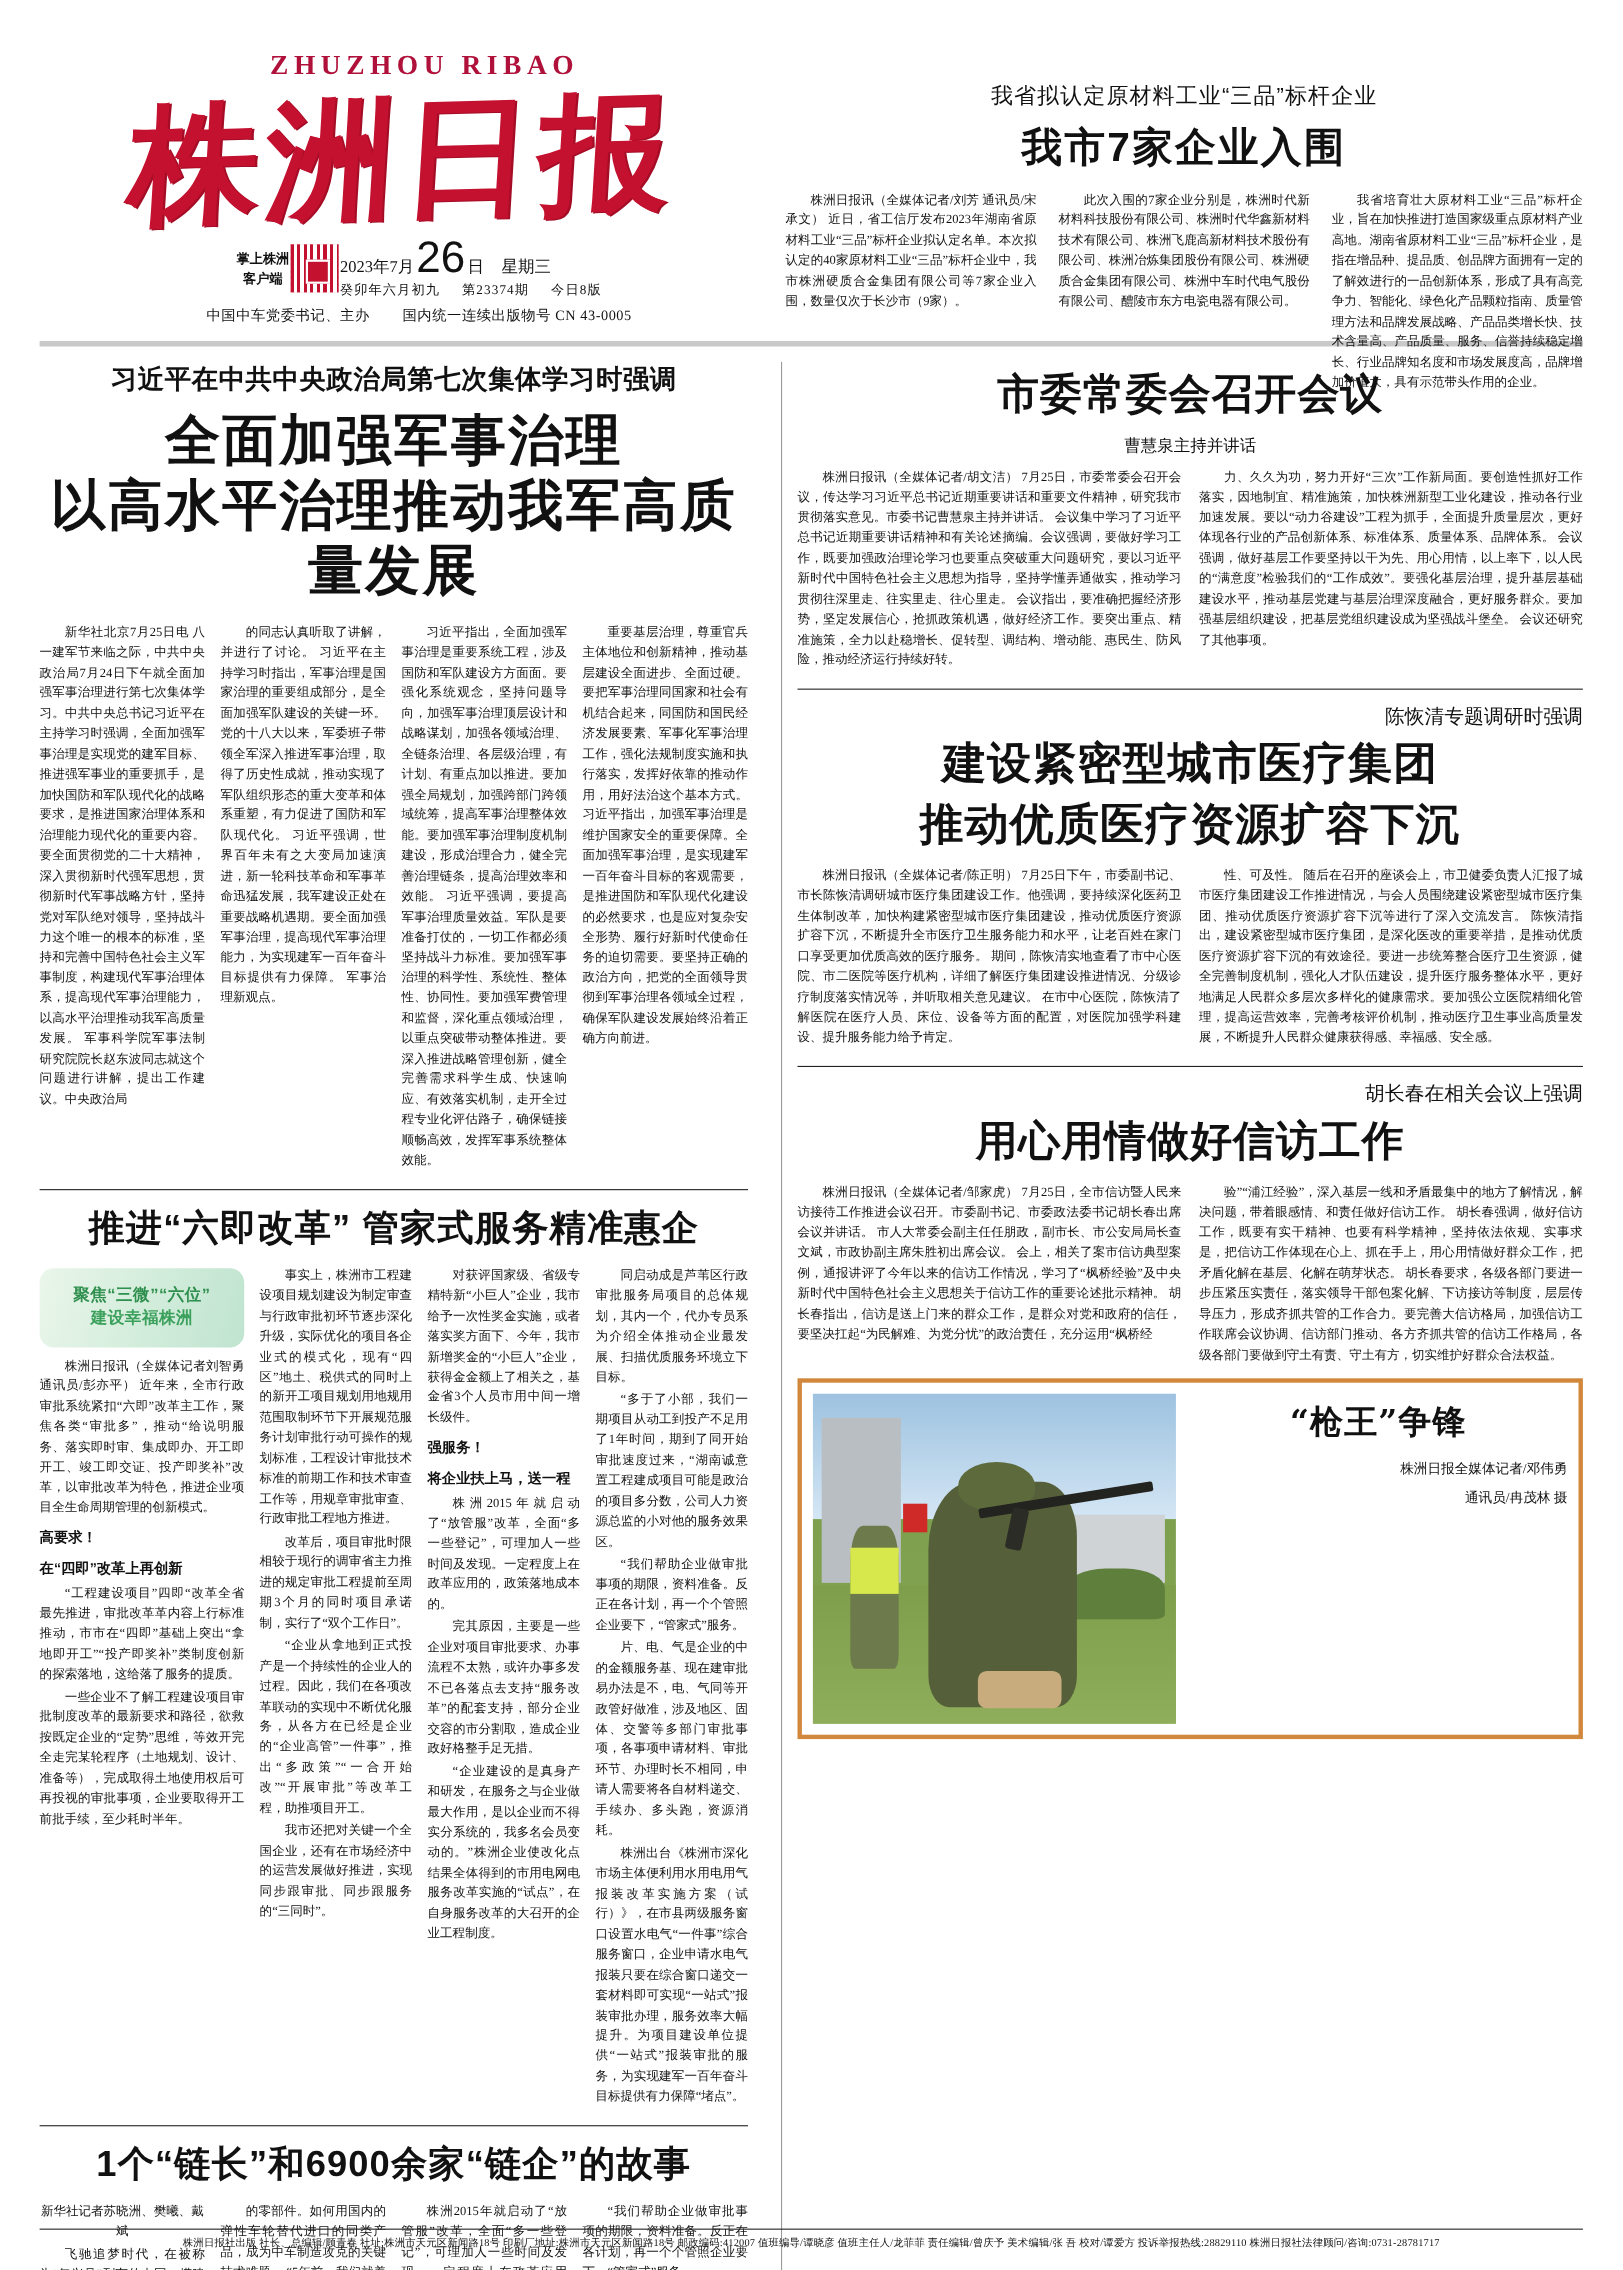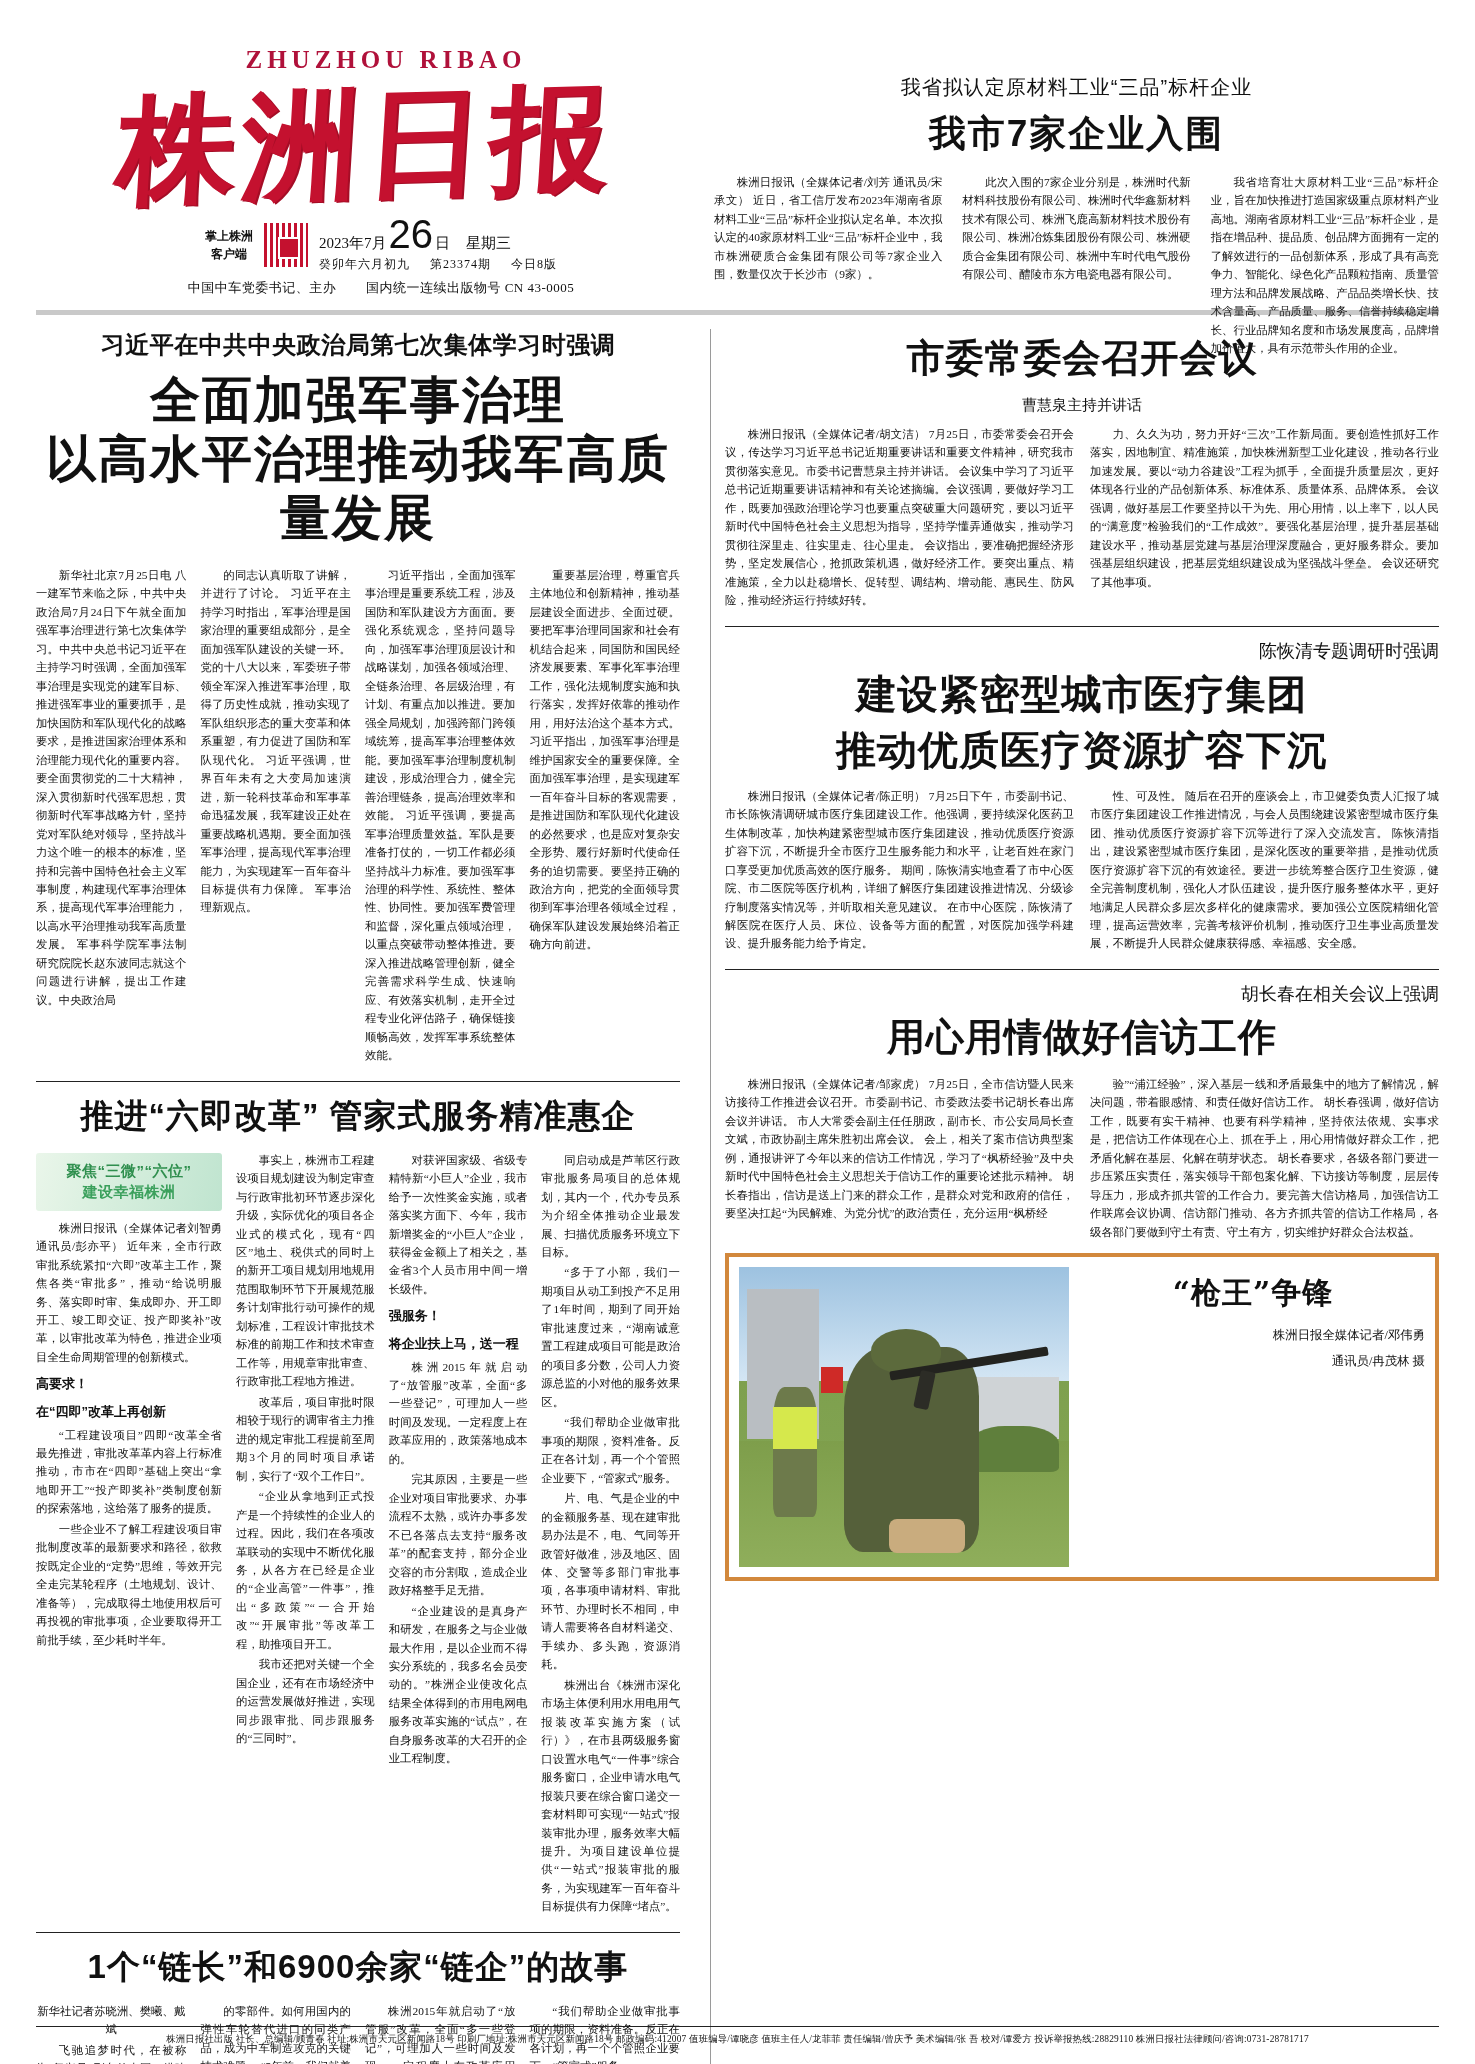--- a/index.html
+++ b/index.html
@@ -23,21 +23,21 @@
     font-size:25px; letter-spacing:5px; font-weight:600;
     text-align:center; padding-left:40px; margin-bottom:4px;
   }
   .logo-cn {
     color:#c4112f; font-size:118px; font-weight:bold; line-height:1.12;
     font-family:"DejaVu Serif", serif; letter-spacing:6px;
     text-align:center; transform: skewX(-5deg) rotate(-1.5deg);
     text-shadow: 2px 1px 0 #a50d26;
     white-space:nowrap;
   }
-  .mast-info { display:flex; align-items:center; justify-content:center; gap:10px; margin-top:6px; padding-left:30px;}
+  .mast-info { display:flex; align-items:center; justify-content:center; margin-top:6px; padding-left:30px;}
   .app-label { font-size:12px; line-height:1.5; text-align:center; color:#111; font-weight:600;}
   .qr {
     width:46px; height:46px; flex:0 0 46px;
     background:
       repeating-linear-gradient(90deg,#c4112f 0 3px,#fff 3px 6px),
       repeating-linear-gradient(0deg,rgba(196,17,47,.55) 0 3px,rgba(255,255,255,.6) 3px 6px);
     position:relative; border:1px solid #fff;
   }
   .qr:after{ content:""; position:absolute; left:14px; top:14px; width:18px;height:18px;background:#c4112f;border:2px solid #fff;}
   .date-block { text-align:left; }
@@ -76,24 +76,24 @@
   
   .sec-sep { border-top:1px solid #222; margin:14px 0 12px; }
 
   h2.sec-head { text-align:center; font-size:33px; font-weight:bold; font-family:"Liberation Sans",sans-serif; margin:4px 0 12px; letter-spacing:1px;}
   h3.sec-kicker { text-align:right; font-size:18px; font-weight:normal; font-family:"Liberation Sans",sans-serif; margin:2px 0 6px;}
   h2.sec-head-lg { text-align:center; font-size:40px; font-weight:bold; font-family:"Liberation Sans",sans-serif; margin:2px 0 6px; letter-spacing:1px; line-height:1.25;}
   h4.sec-sub { text-align:center; font-size:15px; font-weight:normal; margin:0 0 10px; font-family:"Liberation Sans",sans-serif;}
 
   
   .green-badge {
-    width:186px; height:58px; margin:2px 0 8px;
+    width:186px; height:72px; margin:2px 0 8px;
     background: linear-gradient(105deg,#eaf6ea 0%, #d6eedd 45%, #bfe4cf 100%);
     display:flex; flex-direction:column; align-items:center; justify-content:center;
-    border-radius:3px;
+    border-radius:13px;
   }
   .green-badge span { color:#2f8f4e; font-weight:bold; font-size:15px; line-height:1.35; font-family:"Liberation Sans",sans-serif; letter-spacing:0.5px;}
   .green-badge span.l2 { color:#3ba05c; }
 
   .subhead { font-weight:bold; font-size:13px; margin:7px 0 3px; font-family:"Liberation Sans",sans-serif;}
 
   
   .photo-box { border:4px solid #d2883c; padding:10px; display:flex; gap:12px; margin-top:10px; background:#fff; }
   .photo { width:330px; height:300px; flex:0 0 330px; position:relative; overflow:hidden; background:linear-gradient(#bcd7ea 0%, #cfe3f2 38%, #7ea04e 38%, #86a855 100%); }
   .ph-sky { position:absolute; inset:0 0 62% 0; background:linear-gradient(#9dc2e0,#d4e6f4); }

